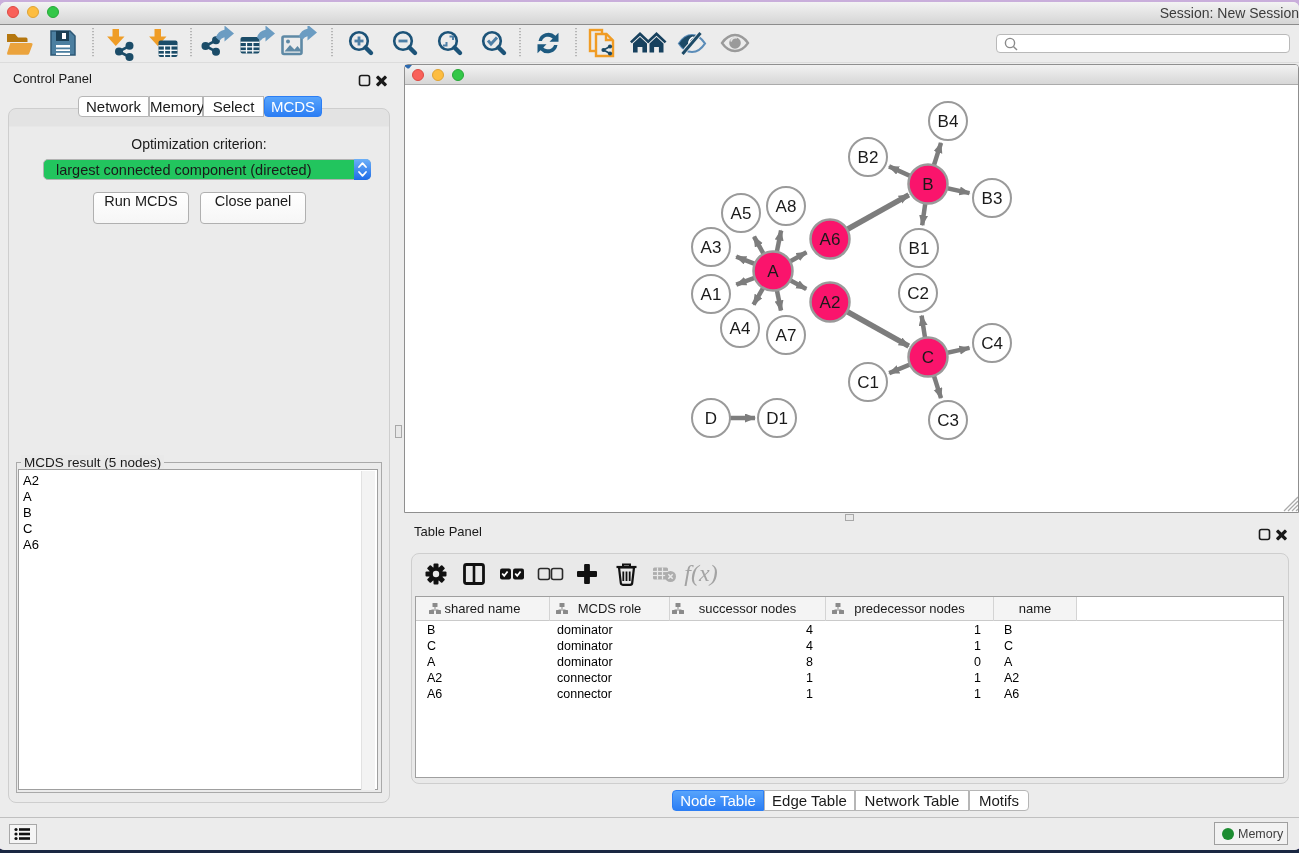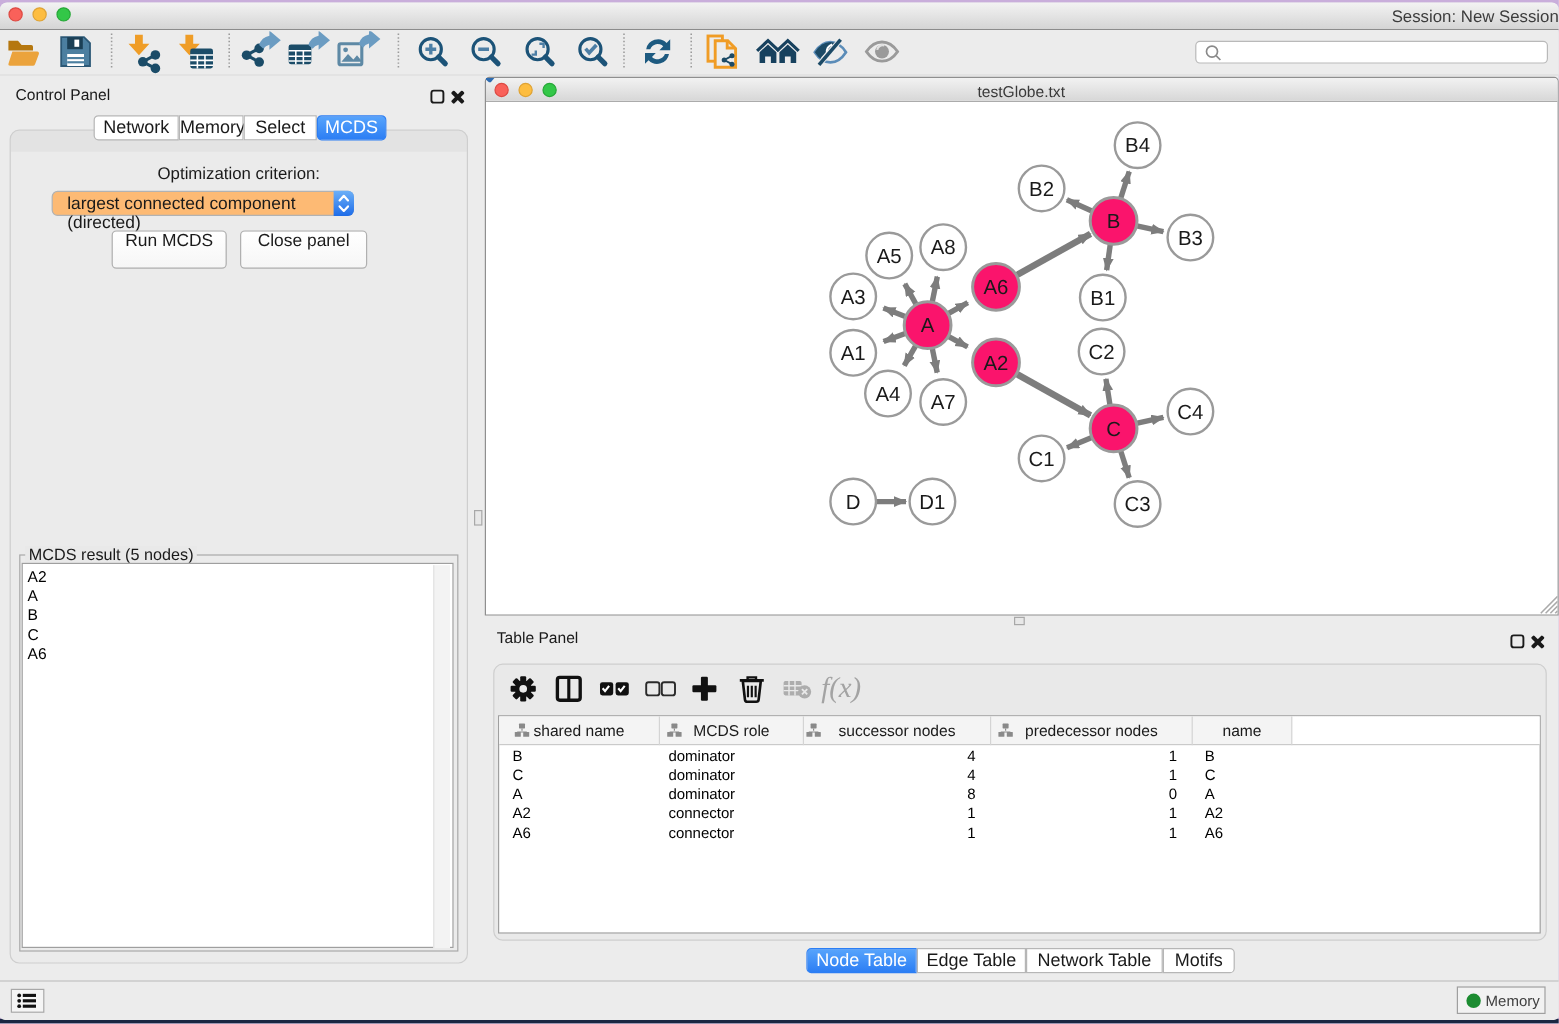--- a/index.html
+++ b/index.html
@@ -10,21 +10,21 @@
 #titlebar .title { position:absolute; left:0; right:0; top:2.5px; text-align:right; font-size:14px; color:#3c3c3c; }
 .tl { position:absolute; top:4px; width:12px; height:12px; border-radius:50%; }
 #toolbar { position:absolute; left:0; top:24px; width:1299px; height:37px; background:#ececec; border-bottom:1px solid #dcdcdc; }
 #searchbox { position:absolute; left:996px; top:7.5px; width:294px; height:19px; background:#fff; border:1px solid #b9b9b9; border-radius:4px; }
 
 #cp-title { position:absolute; left:13px; top:68.5px; font-size:13px; color:#1a1a1a; }
 #cp-box { position:absolute; left:8px; top:106px; width:382px; height:695px; background:linear-gradient(#e3e3e3 0px, #e3e3e3 17px, #ebebeb 18px, #ebebeb 100%); border:1px solid #cecece; border-radius:8px; }
 .tab { position:absolute; top:94px; height:21px; background:#fff; border:1px solid #b6b6b6; font-size:15px; color:#1a1a1a; text-align:center; line-height:19px; }
 .tabsel { background:linear-gradient(#57a4fc,#2c7ef4); color:#fff; border:1px solid #2c7ef4; border-radius:4px; }
 #opt-label { position:absolute; left:0; width:398px; top:134px; text-align:center; font-size:14px; color:#1a1a1a; }
-#dropdown { position:absolute; left:43px; top:156.5px; width:252px; height:21px; background:#fdba74; border:1px solid #b2b2b2; border-radius:5px; }
+#dropdown { position:absolute; left:43px; top:156.5px; width:328px; height:21px; background:#22c55e; border:1px solid #b2b2b2; border-radius:5px; }
 #dropdown .txt { position:absolute; left:12px; top:2.5px; font-size:14.5px; color:#1a1a1a; }
 #dd-step { position:absolute; right:-1px; top:-1px; width:17px; height:21px; background:linear-gradient(#6cb0f8,#1e6ce8); border-radius:0 5px 5px 0; }
 .btn { position:absolute; background:linear-gradient(#ffffff,#f6f6f6); border:1px solid #b0b0b0; border-radius:4px; font-size:14.5px; color:#1a1a1a; text-align:center; height:32px; line-height:17px; top:190px; }
 #fieldset { position:absolute; left:16px; top:460px; width:366px; height:331px; border:1px solid #a9a9a9; }
 #fs-legend { position:absolute; left:21px; top:453px; background:#e9e9e9; padding:0 3px; font-size:13.5px; color:#1a1a1a; }
 #fs-list { position:absolute; left:18px; top:467px; width:360px; height:321px; background:#fff; border:1px solid #9f9f9f; font-size:13px; color:#000; }
 #fs-scroll { position:absolute; right:2px; top:1px; width:14px; height:319px; background:#f3f3f3; border-left:1px solid #e2e2e2; }
 
 #netwin { position:absolute; left:403.5px; top:61.5px; width:895px; height:449px; background:#fff; border:1px solid #8f8f8f; border-radius:4px 4px 0 0; }
 #net-titlebar { position:absolute; left:0; top:0; width:893px; height:20px; background:linear-gradient(#f2f2f2,#d7d7d7); border-bottom:1px solid #ababab; border-radius:3px 3px 0 0; }
@@ -243,21 +243,20 @@
     <div id="fs-scroll"></div>
   </div>
   <div id="netwin">
       <svg width="8" height="8" style="position:absolute;left:0;top:0;z-index:5;">
         <path d="M0 0 h7 l-3 3.5 h-1.5 l-2.5 -2 z" fill="#2e6bb0"></path>
       </svg>
     <div id="net-titlebar">
       <div class="tl" style="left:7px; top:4px; background:#f9615a; border:1px solid #dd4a43;"></div>
       <div class="tl" style="left:27px; top:4px; background:#fdbd40; border:1px solid #dfa334;"></div>
       <div class="tl" style="left:47px; top:4px; background:#33c748; border:1px solid #27a838;"></div>
-      <div class="title">testGlobe.txt</div>
     </div>
     <svg width="892" height="425" style="position:absolute; left:1.5px; top:23.5px;">
       <defs>
         <marker id="arr" markerUnits="userSpaceOnUse" markerWidth="12" markerHeight="10" refX="10" refY="4.5" orient="auto">
           <path d="M0,0 L11,4.5 L0,9 z" fill="#7d7d7d"></path>
         </marker>
       </defs>
       <g>
       <line x1="522" y1="96" x2="535.0" y2="54.9" stroke="#7d7d7d" stroke-width="4.5" marker-end="url(#arr)"></line>
       <line x1="522" y1="96" x2="483.0" y2="78.4" stroke="#7d7d7d" stroke-width="4.5" marker-end="url(#arr)"></line>

